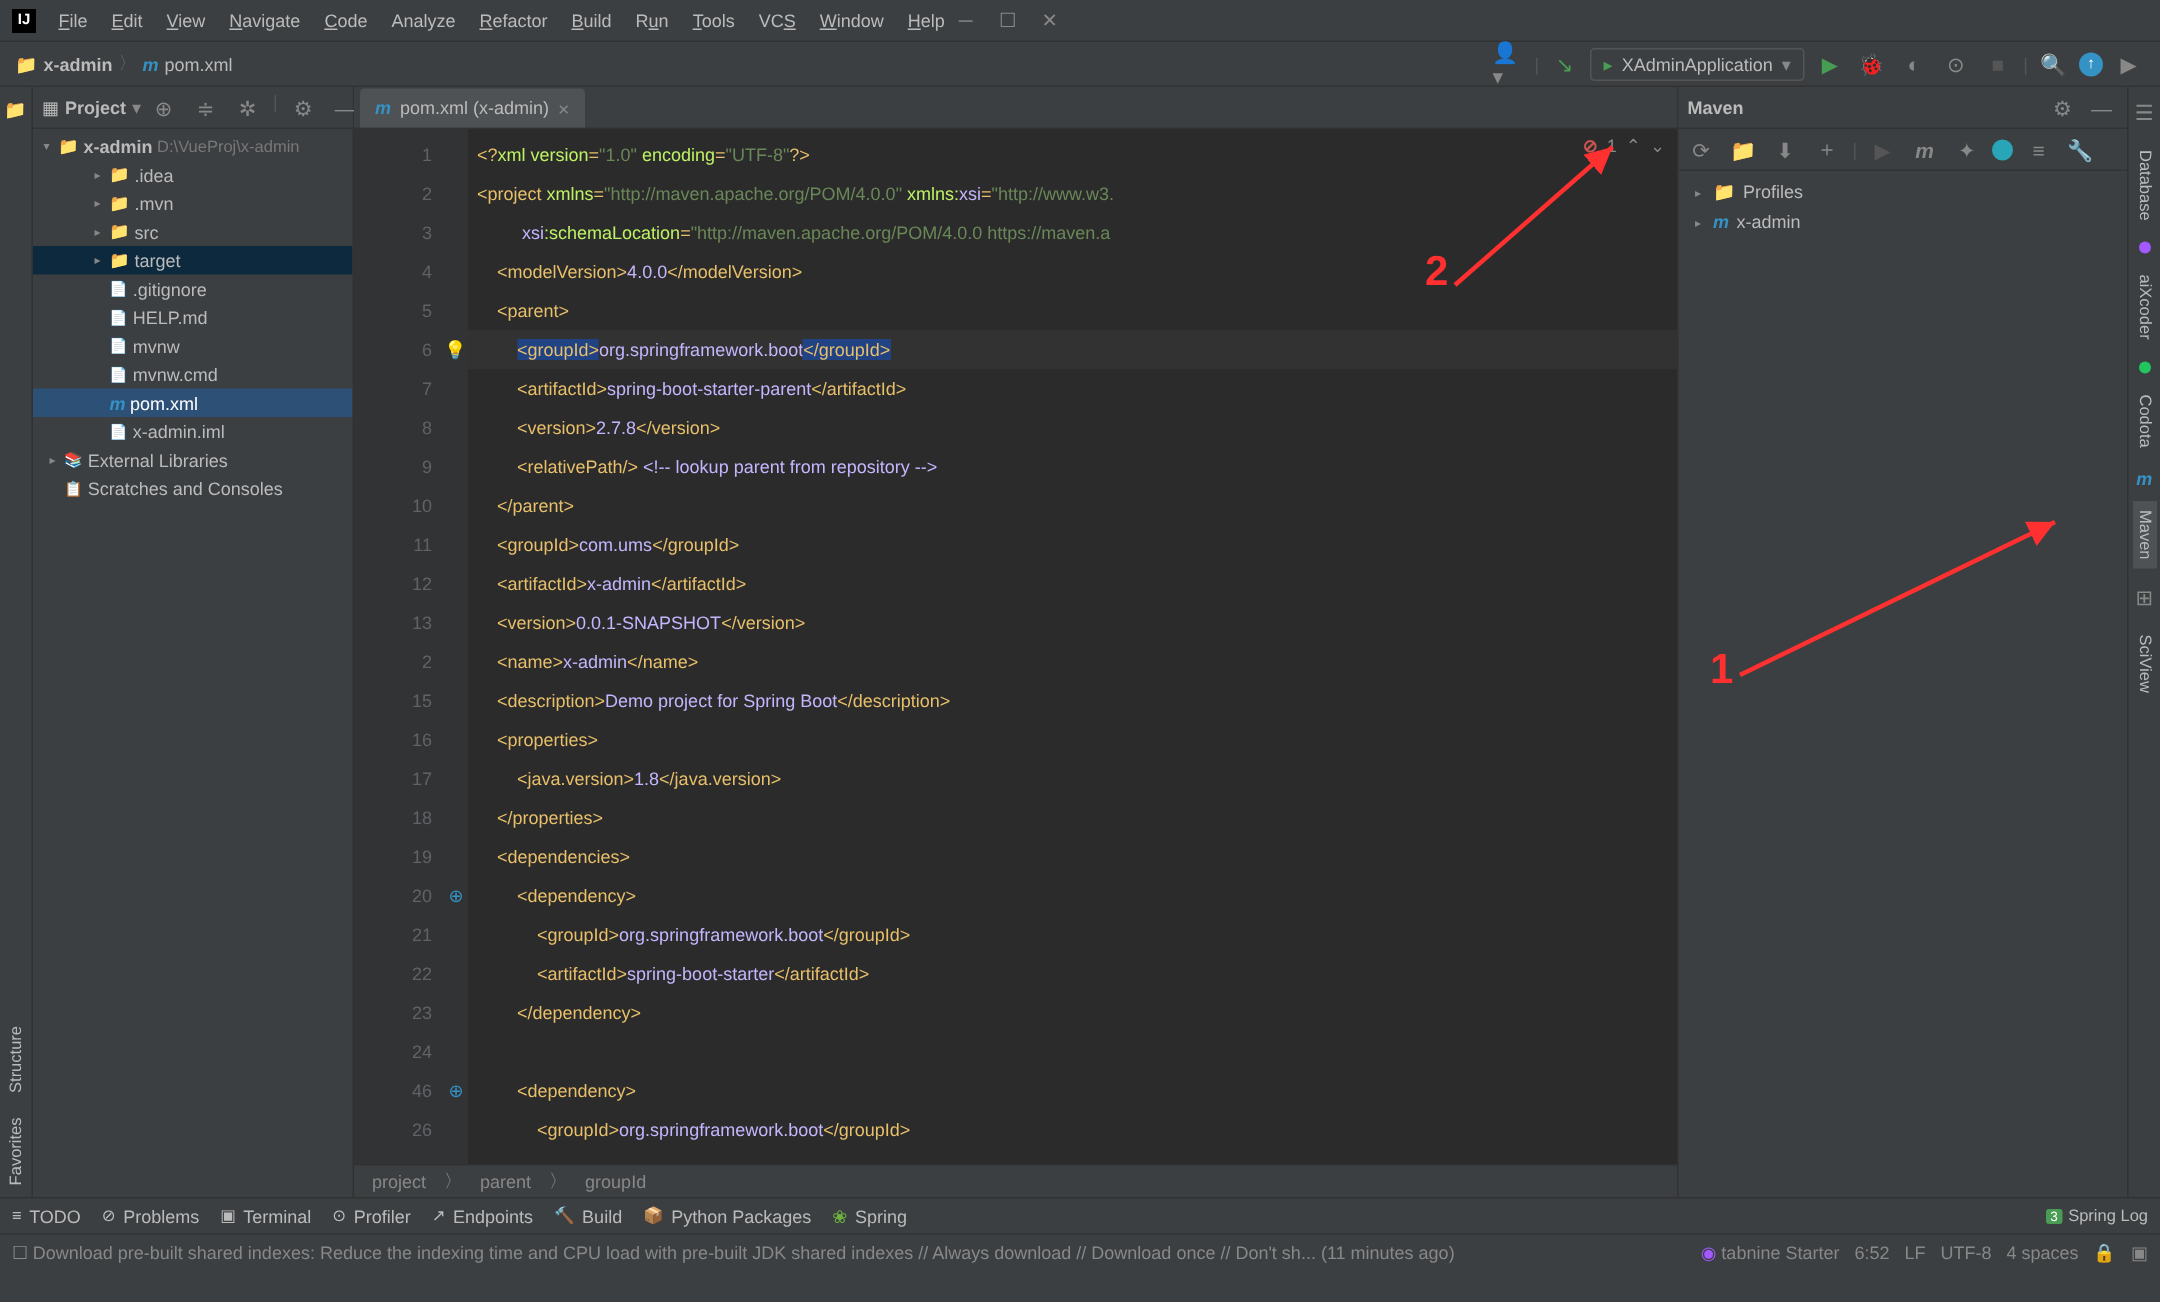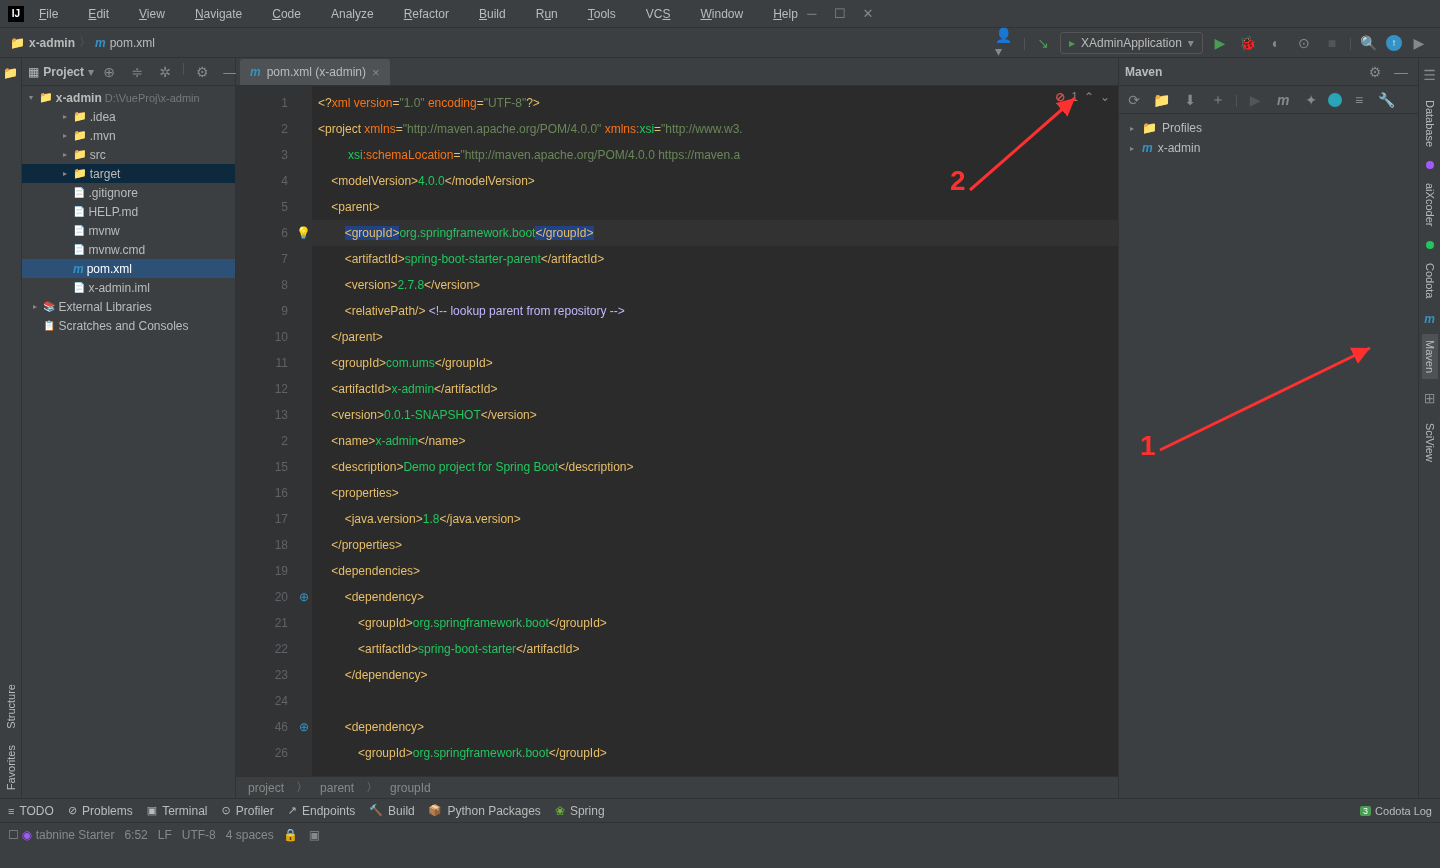--- a/index.html
+++ b/index.html
@@ -1,19 +1,19 @@
 <!DOCTYPE html>
 <html><head>
 <meta charset="utf-8">
 <style>
 *{margin:0;padding:0;box-sizing:border-box;font-family:'Segoe UI',Arial,sans-serif;font-size:12px;user-select:none}
 body{background:#3c3f41;color:#bbb;width:1440px;height:868px;overflow:hidden;position:relative}
 .titlebar{height:28px;background:#3c3f41;display:flex;align-items:center;padding:0 8px;border-bottom:1px solid #323232}
 .titlebar .logo{width:16px;height:16px;background:#000;margin-right:8px;display:flex;align-items:center;justify-content:center;color:#fff;font-size:10px;font-weight:bold}
-.menubar{display:flex;gap:16px}
+.menubar{display:flex;gap:2px}
 .menuitem{padding:3px 7px;cursor:pointer;color:#bbb}
 .menuitem u{text-decoration:underline}
 .title-center{flex:1;text-align:center;color:#888;font-size:11px}
 .win-controls{display:flex;gap:14px;padding-right:6px}
 .win-btn{width:14px;height:14px;cursor:pointer;color:#888;display:flex;align-items:center;justify-content:center;font-size:13px}
 .navbar{height:30px;background:#3c3f41;display:flex;align-items:center;padding:0 10px;border-bottom:1px solid #323232}
 .breadcrumb{display:flex;align-items:center;gap:4px;color:#bbb}
 .bc-icon{color:#3592c4;font-weight:bold;font-style:italic}
 .nav-right{margin-left:auto;display:flex;align-items:center;gap:6px}
 .run-config{background:#3c3f41;border:1px solid #555;padding:3px 8px;border-radius:3px;display:flex;align-items:center;gap:6px;color:#bbb;cursor:pointer}
@@ -44,23 +44,23 @@
 .tab.active{background:#4e5254}
 .tab-close{color:#888;cursor:pointer;font-size:13px}
 .editor-body{flex:1;display:flex;overflow:hidden;position:relative}
 .gutter{width:60px;background:#313335;text-align:right;padding:4px 8px 4px 4px;color:#606366;font-family:Consolas,monospace;font-size:13px;line-height:26px}
 .gutter-icons{width:16px;background:#313335;padding-top:4px}
 .gutter-icons div{height:26px;display:flex;align-items:center;justify-content:center;font-size:11px}
 .code{flex:1;padding:4px 0;font-family:Consolas,monospace;font-size:14px;line-height:26px;overflow:hidden;white-space:pre}
 .code-line{padding-left:6px;height:26px}
 .code-line.current{background:#323232}
 .tag{color:#e8bf6a}
-.attr{color:#f97316}
+.attr{color:#bef264}
 .str{color:#6a8759}
-.txt{color:#22c55e}
+.txt{color:#c4b5fd}
 .cmt{color:#c4b5fd}
 .sel-bg{background:#214283}
 .overlay-top{position:absolute;top:4px;right:8px;display:flex;align-items:center;gap:6px;color:#888}
 .err-badge{color:#c75450;font-weight:bold}
 .maven-panel{width:300px;background:#3c3f41;border-left:1px solid #323232;display:flex;flex-direction:column}
 .maven-toolbar{height:28px;display:flex;align-items:center;padding:0 4px;gap:6px;border-bottom:1px solid #323232}
 .maven-tree{padding:4px}
 .maven-row{display:flex;align-items:center;gap:5px;height:20px;padding:0 4px;color:#bbb;cursor:pointer}
 .right-gutter{width:22px;background:#3c3f41;border-left:1px solid #323232;display:flex;flex-direction:column;align-items:center;padding-top:6px;gap:8px}
 .rvtab{writing-mode:vertical-rl;padding:6px 2px;color:#bbb;cursor:pointer;font-size:11px}
@@ -366,26 +366,27 @@
   <span class="btab">⊙ <span>Profiler</span></span>
   <span class="btab">↗ <span>Endpoints</span></span>
   <span class="btab">🔨 <span>Build</span></span>
   <span class="btab">📦 <span>Python Packages</span></span>
   <span class="btab">
       <span style="color:#6db33f">❀</span> 
       <span>Spring</span>
     </span>
   <div class="btab-right">
     <span style="background:#499c54;color:#fff;padding:0 3px;border-radius:2px;font-size:9px">3</span>
-    <span class="btab">Codota Log</span>
+    <span class="btab">Spring Log</span>
   </div>
 </div>
 
 <div class="statusbar">
   <span>☐</span>&nbsp;
+  <span class="msg">Download pre-built shared indexes: Reduce the indexing time and CPU load with pre-built JDK shared indexes // Always download // Download once // Don't sh... (11 minutes ago)</span>
   <div class="status-right">
     <span><span style="color:#a259ff">◉</span> <span>tabnine Starter</span></span>
     <span>6:52</span>
     <span>LF</span>
     <span>UTF-8</span>
     <span>4 spaces</span>
     <span>🔒</span>
     <span>▣</span>
   </div>
 </div>

